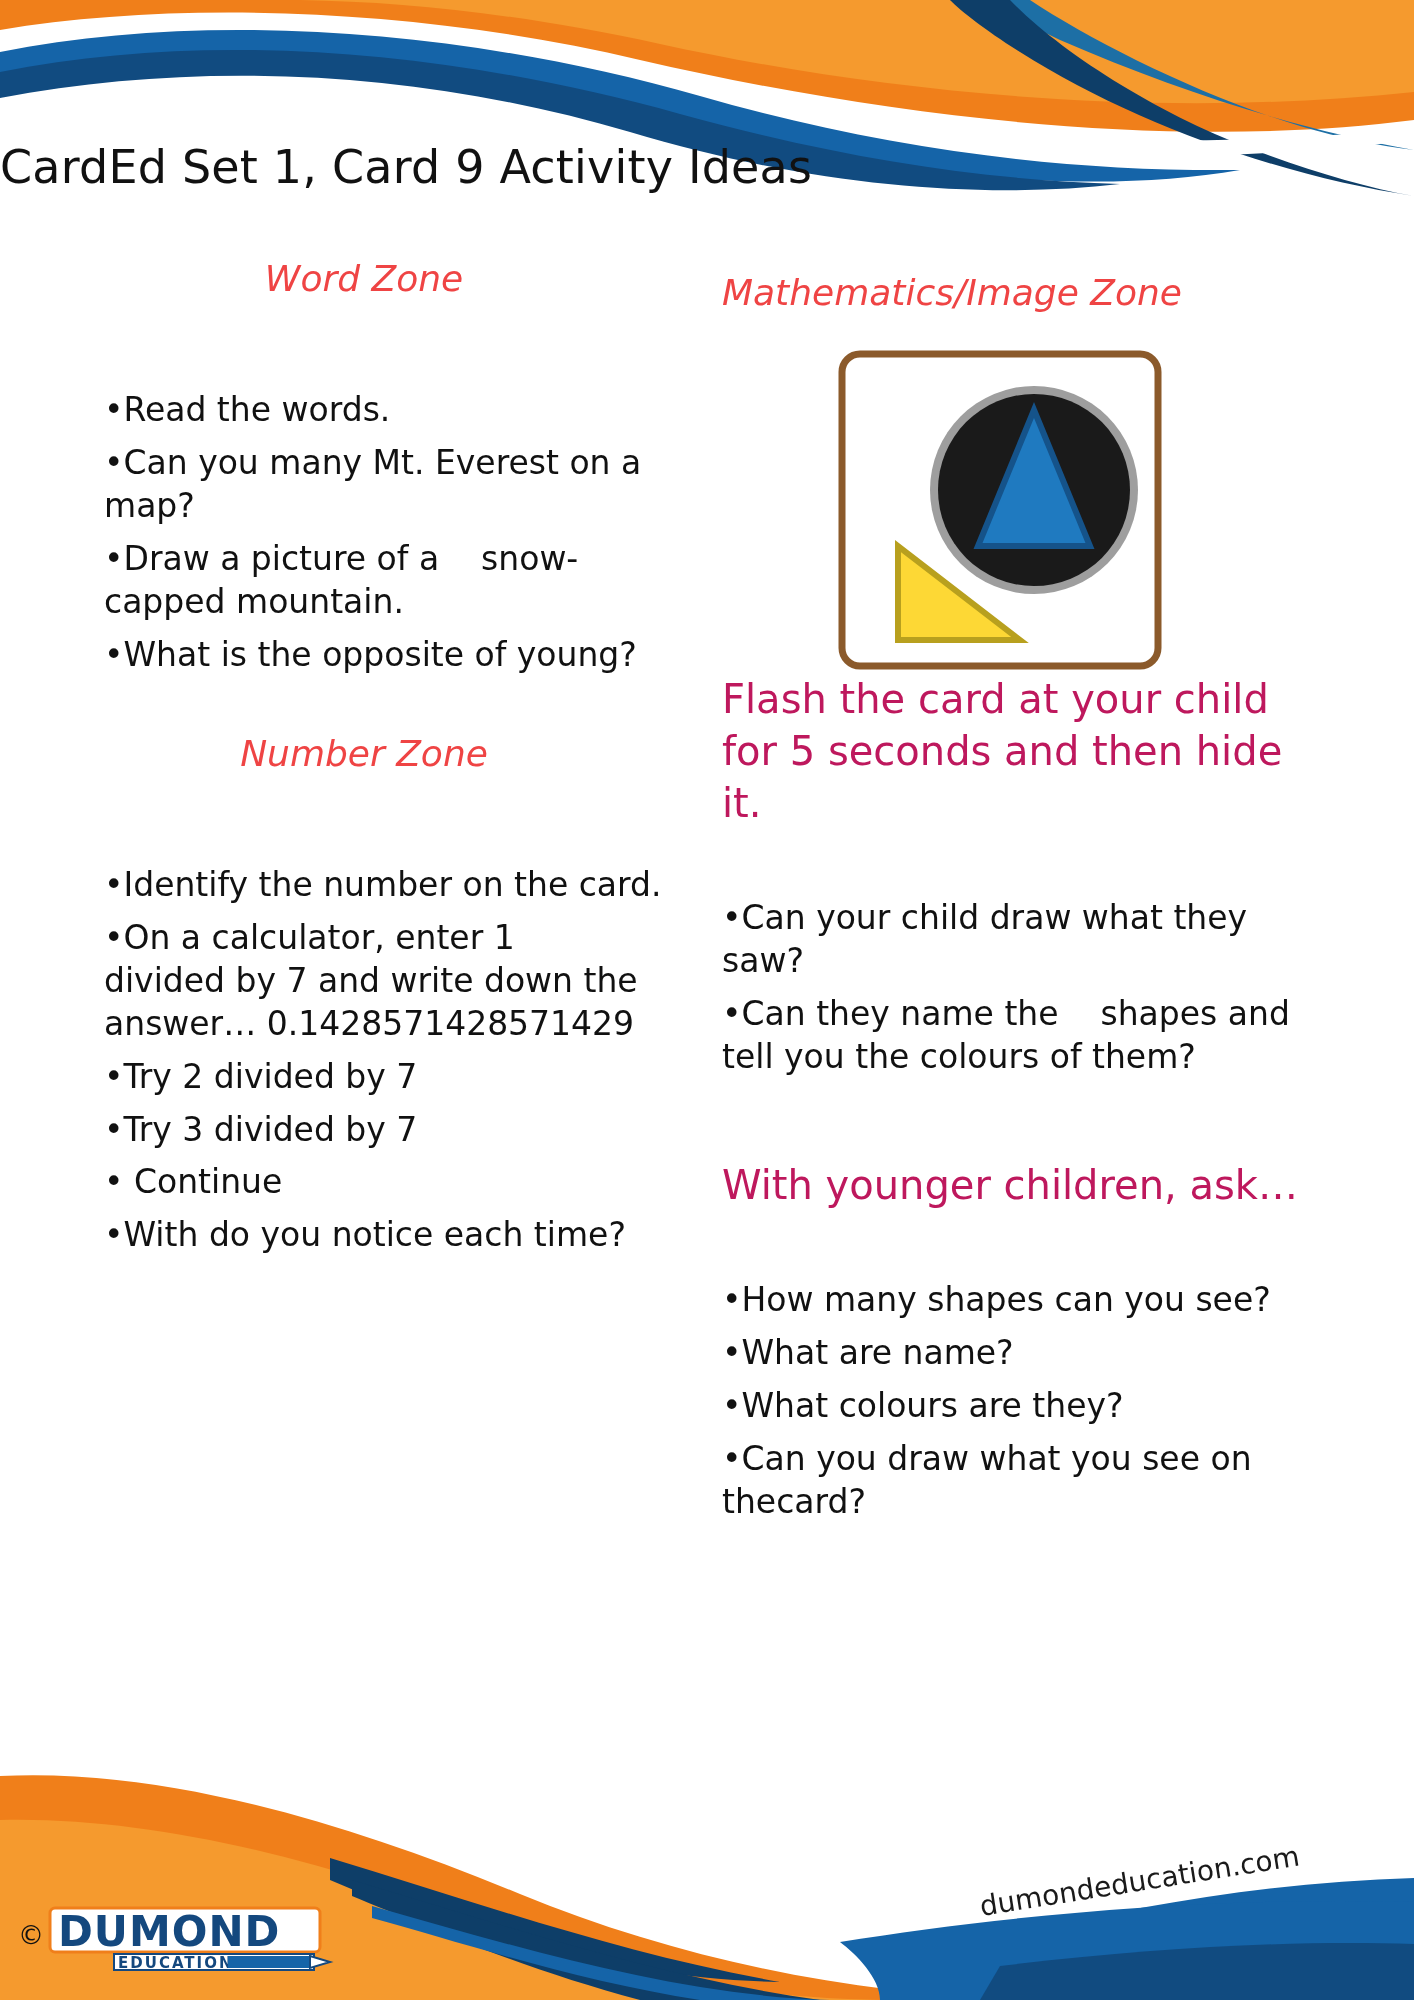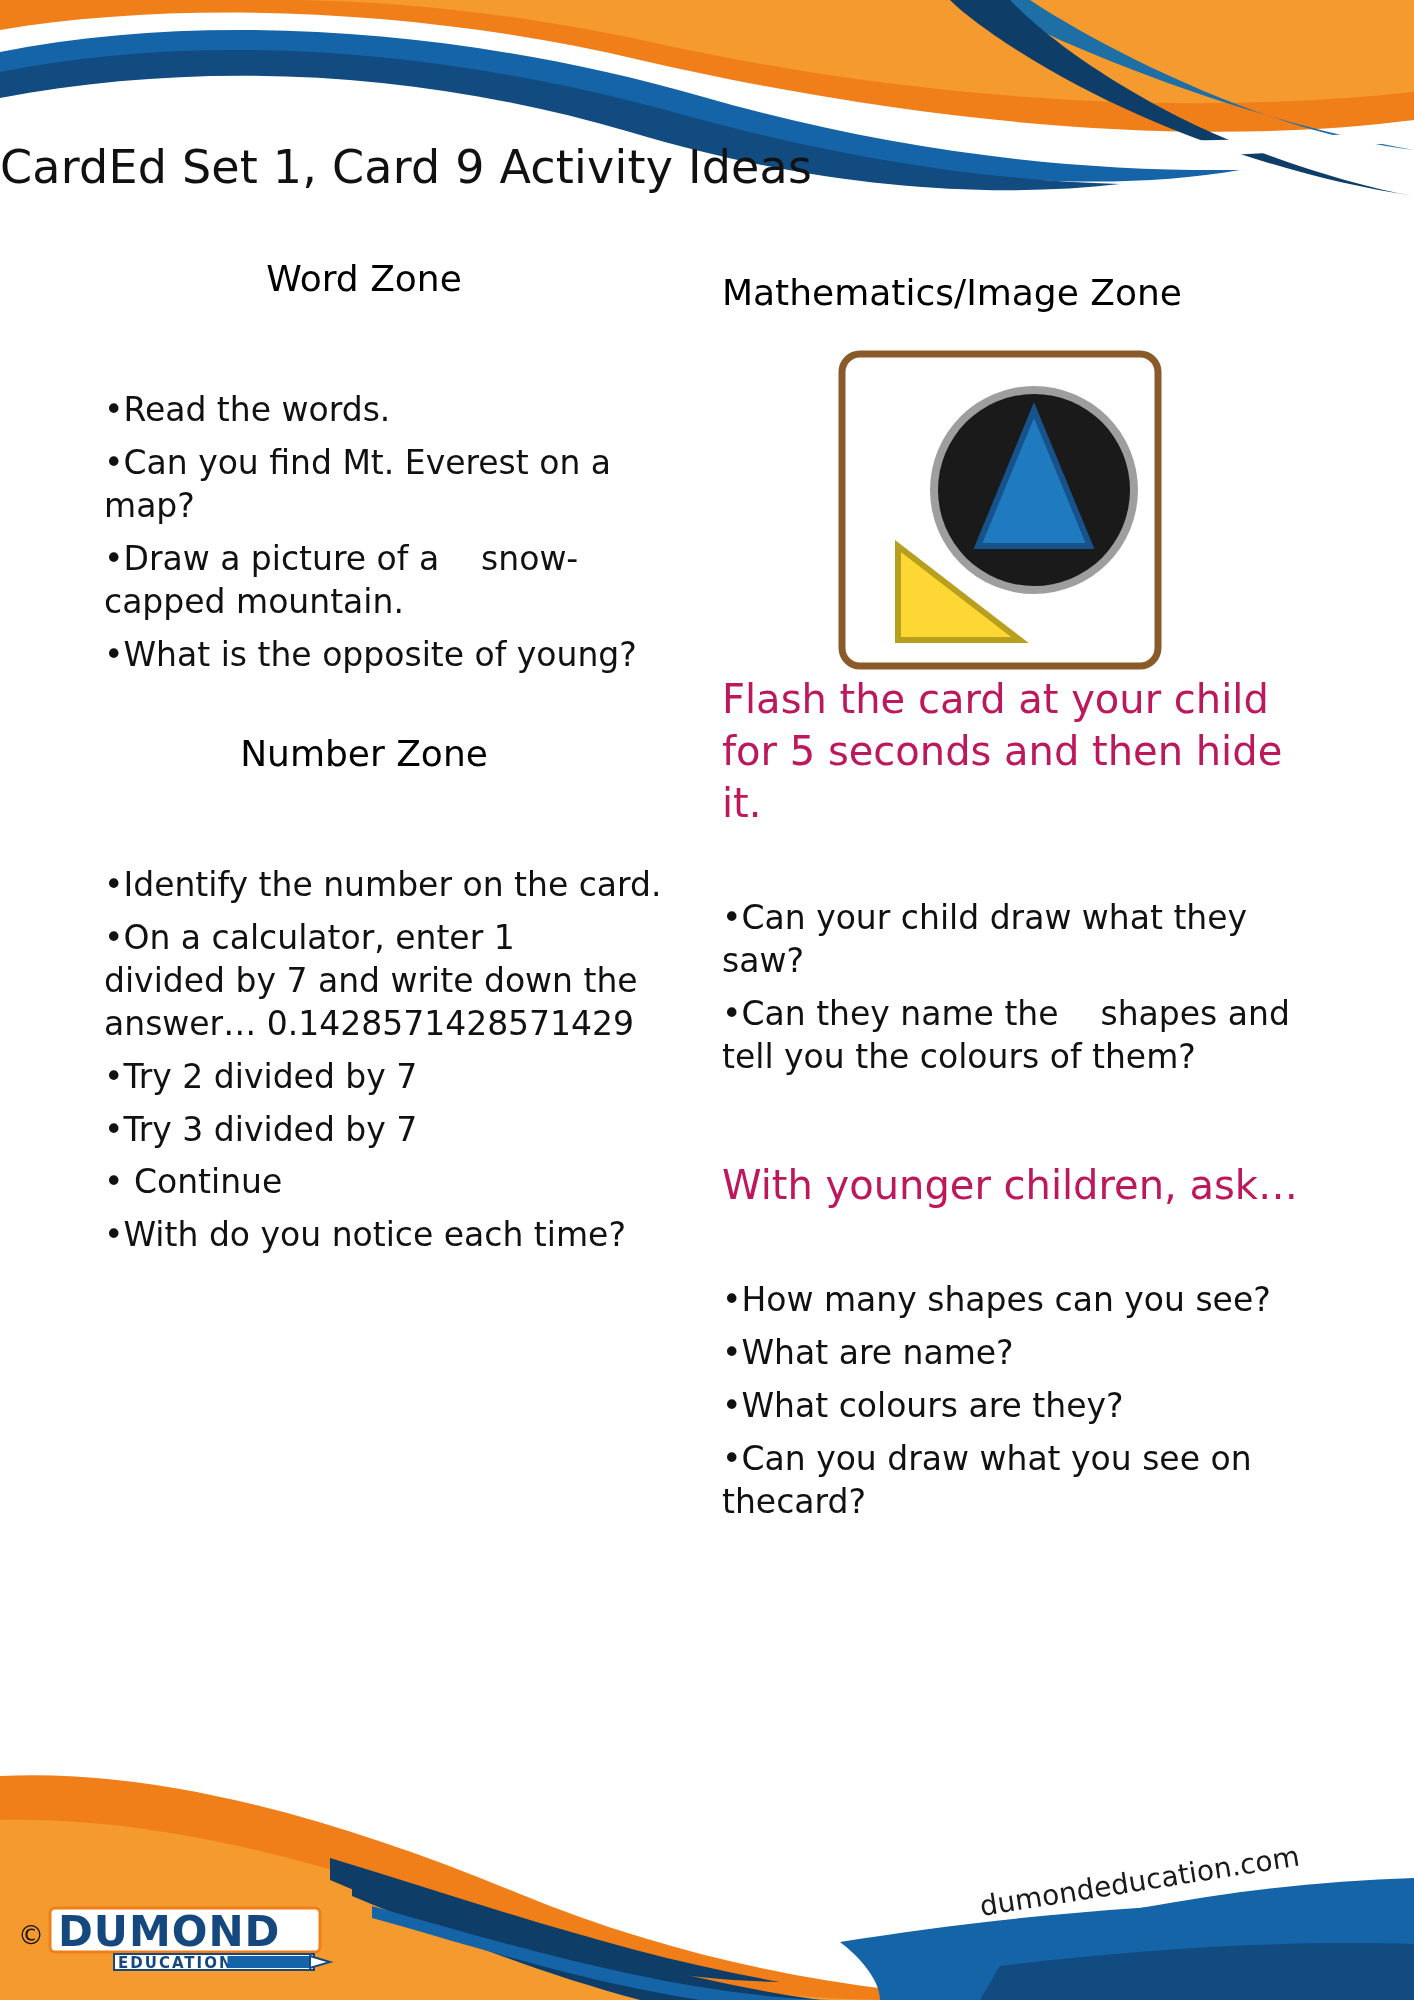--- a/index.html
+++ b/index.html
@@ -27,22 +27,23 @@
     letter-spacing:.2px;
     font-family:"DejaVu Sans", sans-serif;
   }
 
   
   #col-left  { position:absolute; top:258px; left:104px;  width:560px; }
   #col-right { position:absolute; top:258px; left:722px;  width:600px; }
 
   .zone-head {
     text-align:center;
-    font-size:36px; color:#000000; font-weight:400;
+    font-size:36px; color:#ef4444; font-weight:400;
     line-height:1.15;
+    font-style:italic;
   }
   .zone-head.left-head  { padding-right:40px; }
   .zone-head.right-head { text-align:left; padding-left:0;margin-top:14px; }
 
   .para {
     font-size:40px; color:#be185d; line-height:1.30;
     font-weight:400;
   }
   ul.bullets { list-style:none;margin-top:44px; }
   ul.bullets li {
@@ -91,21 +92,21 @@
   <div id="page-title">CardEd Set 1, Card 9 Activity Ideas</div>
 
   <div id="col-left">
 
     <div class="zone-head left-head">Word Zone</div>
 
     <div class="gap-md"></div>
 
     <ul class="bullets">
       <li>•Read the words.</li>
-      <li>•Can you find Mt. Everest on a map?</li>
+      <li>•Can you many Mt. Everest on a map?</li>
       <li>•Draw a picture of a    snow-capped mountain.</li>
       <li>•What is the opposite of young?</li>
     </ul>
 
     <div class="gap-md"></div>
 
     <div class="zone-head left-head">Number Zone</div>
 
     <div class="gap-md"></div>
 

